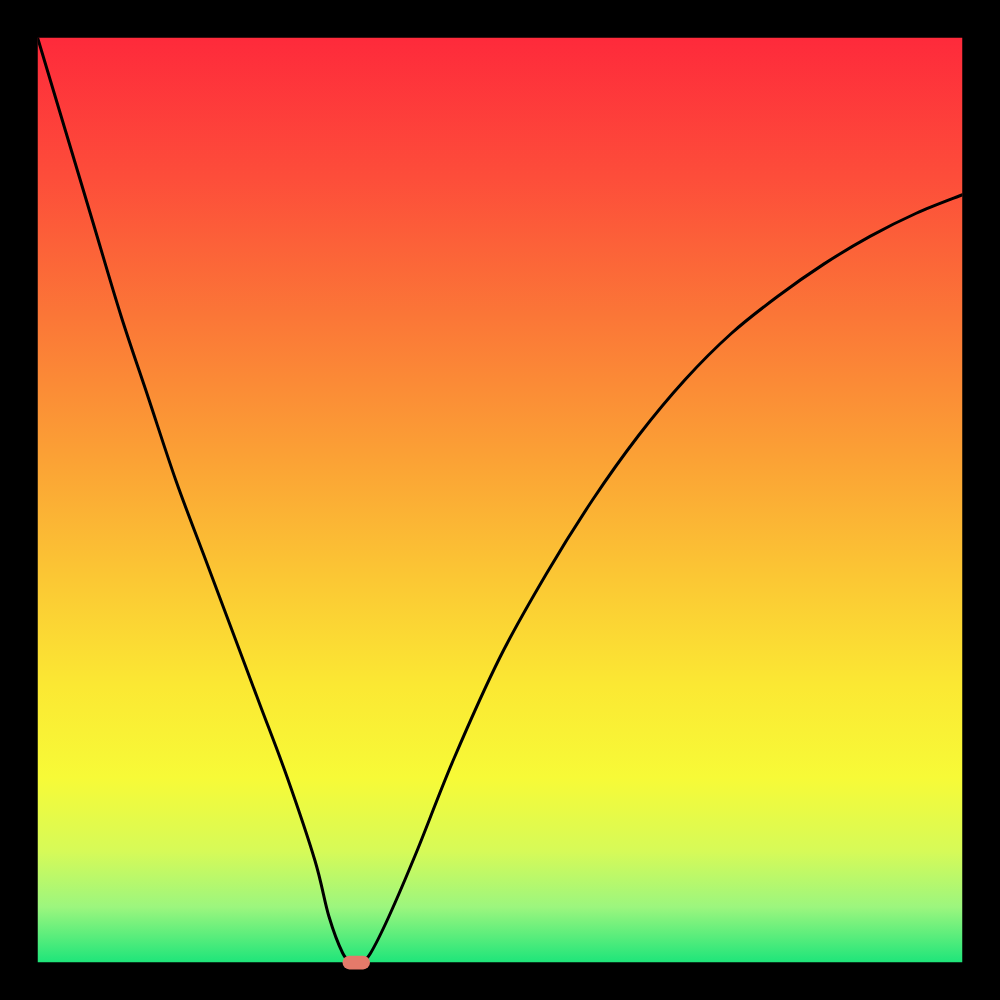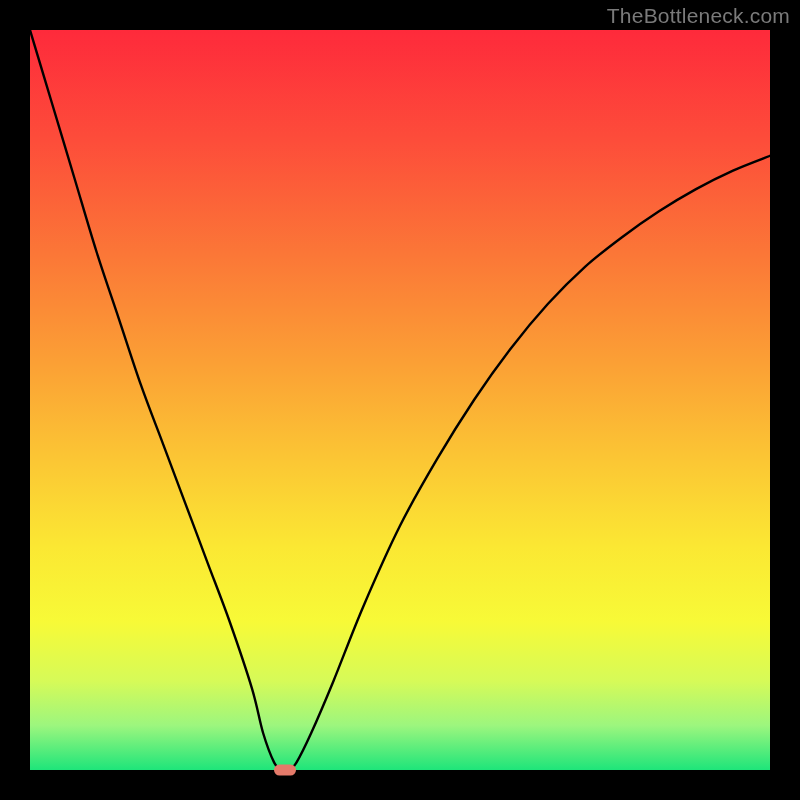--- a/index.html
+++ b/index.html
@@ -45,21 +45,20 @@
   }
   svg {
     display: block;
   }
 </style>
 </head>
 <body>
 
 <div class="frame">
 
-  <div class="watermark">TheBottleneck.com</div>
 
   <div class="plot">
     <svg id="chart-svg" width="740" height="740" viewBox="0 0 740 740">
       <defs>
         <linearGradient id="bg-grad" x1="0" y1="0" x2="0" y2="1">
             <stop offset="0%" stop-color="#fe2a3b"></stop>
             <stop offset="15%" stop-color="#fd4d3a"></stop>
             <stop offset="30%" stop-color="#fb7637"></stop>
             <stop offset="45%" stop-color="#fba035"></stop>
             <stop offset="57.99999999999999%" stop-color="#fbc634"></stop>

